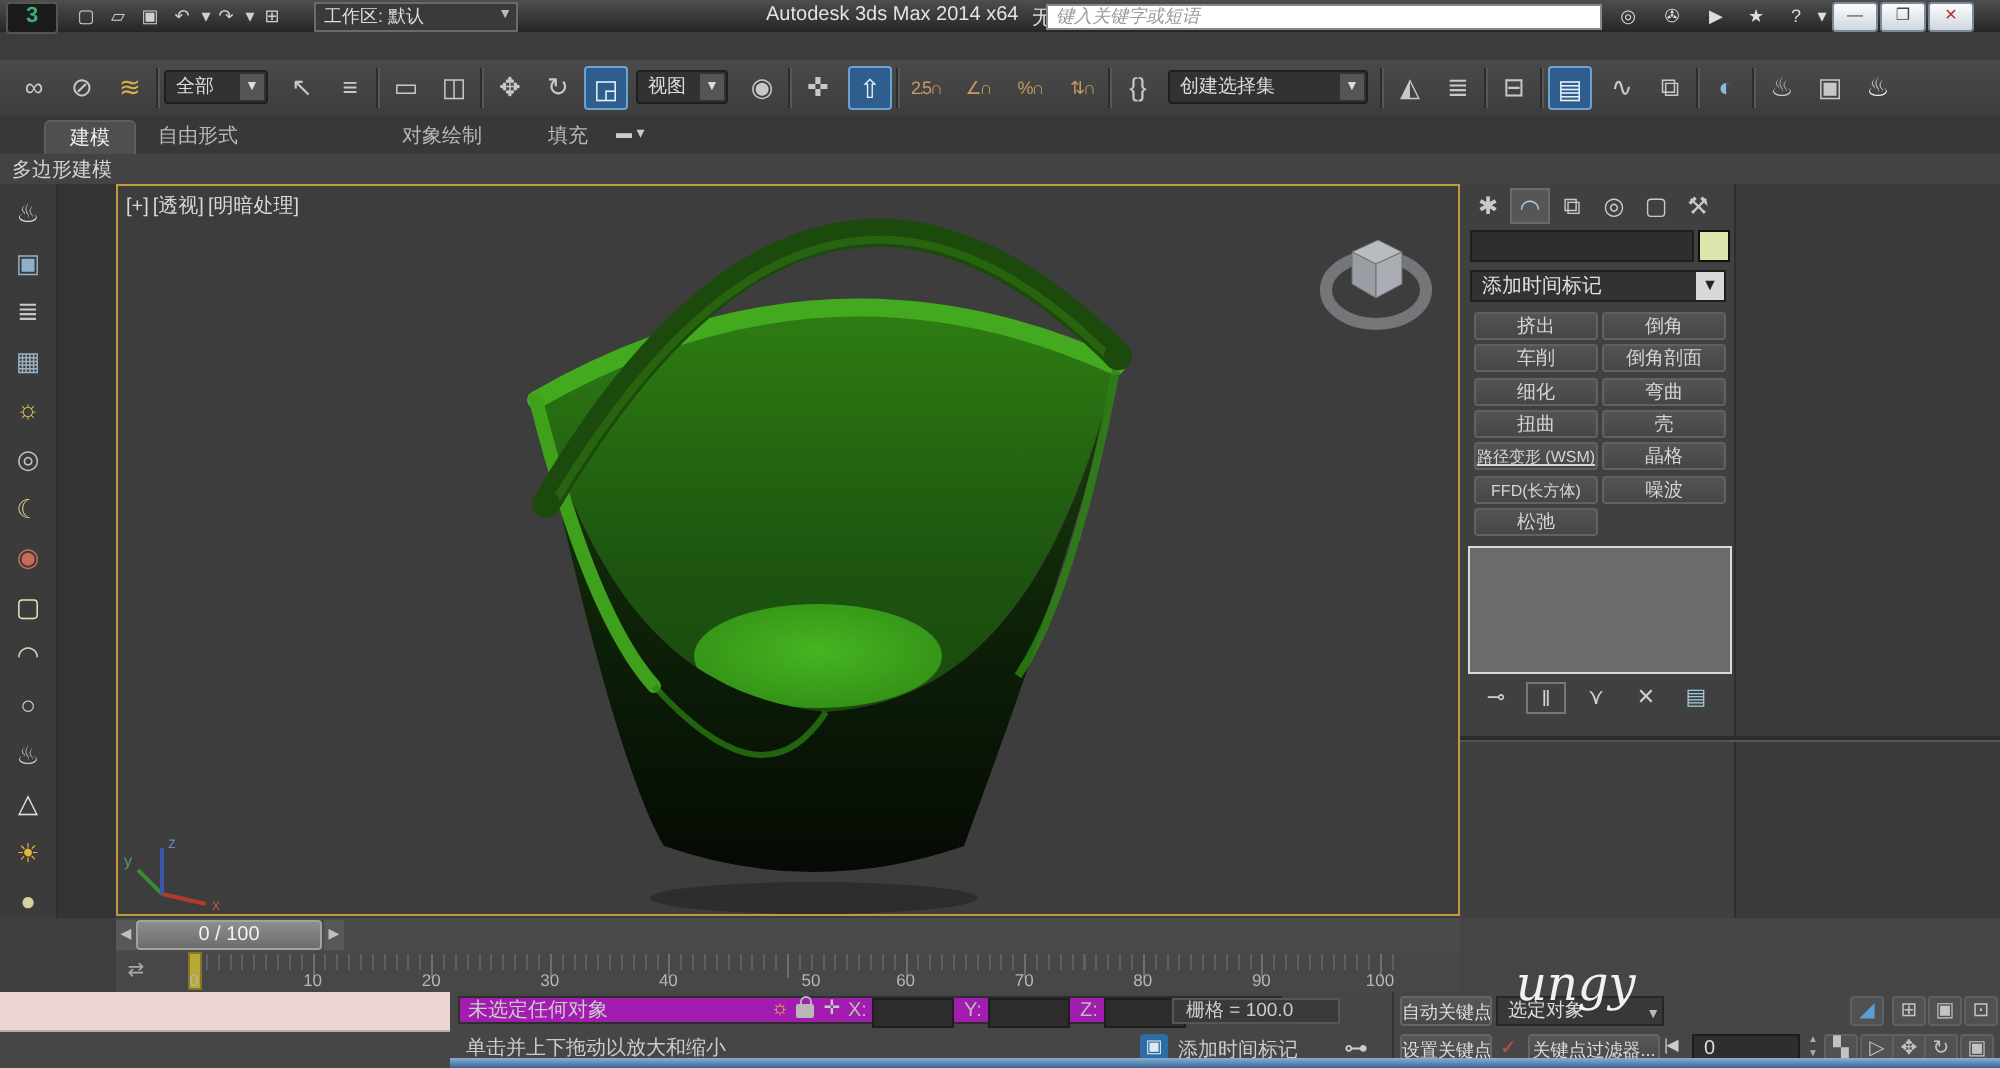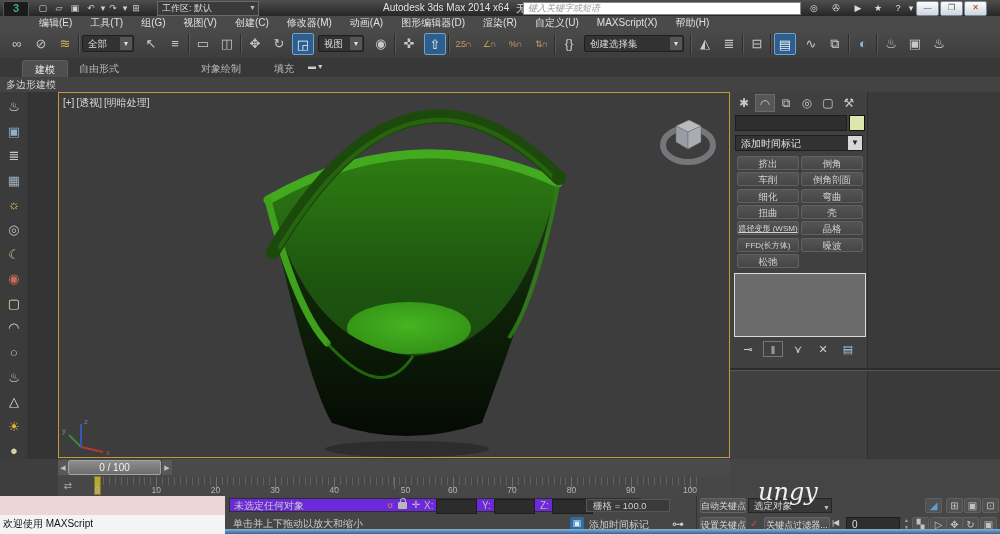--- a/index.html
+++ b/index.html
@@ -81,21 +81,21 @@
   .ticklabel{top:9px;width:24px;font-size:8.5px;color:#b5b5b5;text-align:center;}
   #framemarker{left:36px;top:0px;width:7px;height:19px;background:#b9a838;border:1px solid #857722;box-sizing:border-box;}
   #trackopt{left:2px;top:2px;width:16px;height:15px;color:#a8a8a8;font-size:10px;text-align:center;line-height:15px;}
   #rightgap{left:730px;top:459px;width:270px;height:37px;background:#454545;}
   #belowleft{left:0px;top:459px;width:58px;height:37px;background:#3e3e3e;}
   
   #statusbar{left:0;top:496px;width:1000px;height:38px;background:#464646;}
   #listener1{left:0;top:0;width:225px;height:19px;background:#ecd6d6;border-bottom:1px solid #c4a8a8;}
   #listener2{left:0;top:19px;width:225px;height:19px;background:#f4f4f4;color:#111;font-size:10px;line-height:18px;
              padding-left:3px;box-sizing:border-box;overflow:hidden;white-space:nowrap;}
-  #statusfield{left:229px;top:2px;width:412px;height:14px;background:#6d28d9;border:1px solid #2d2d2d;
+  #statusfield{left:229px;top:2px;width:412px;height:14px;background:#a21caf;border:1px solid #2d2d2d;
                font-size:10px;color:#ccc;line-height:13px;padding-left:4px;box-sizing:border-box;}
   #promptline{left:233px;top:21px;font-size:10px;color:#ccc;}
   .st-ic{top:3px;width:12px;height:12px;font-size:10px;line-height:12px;text-align:center;color:#c8c8c8;}
   #padlock{left:398px;top:6px;width:9px;height:7px;background:#b8b8b8;border-radius:1px;}
   #padlock:before{content:"";position:absolute;left:1.5px;top:-4px;width:4px;height:4px;border:1.5px solid #b8b8b8;
                   border-bottom:none;border-radius:3px 3px 0 0;}
   .xyz-label{top:4px;font-size:10px;color:#bbb;}
   .xyz-field{top:3px;width:39px;height:13px;background:#2c2c2c;border:1px solid #1e1e1e;}
   #gridfield{left:586px;top:3px;width:84px;height:13px;background:#3a3a3a;border:1px solid #565656;
              font-size:9.5px;color:#ccc;line-height:12px;padding-left:6px;box-sizing:border-box;}
@@ -129,34 +129,20 @@
     <div id="applogo" class="abs">3</div>
     <div id="workspace-dd" class="abs">
       <span>工作区: 默认</span>
       <span class="arr">▼</span>
     </div>
     <div id="titletext" class="abs">Autodesk 3ds Max  2014 x64</div>
     <div id="titledoc" class="abs">无标题</div>
     <div id="searchbox" class="abs">键入关键字或短语</div>
   </div>
 
-  <div id="menubar" class="abs">
-      <div class="menu-item">编辑(E)</div>
-      <div class="menu-item">工具(T)</div>
-      <div class="menu-item">组(G)</div>
-      <div class="menu-item">视图(V)</div>
-      <div class="menu-item">创建(C)</div>
-      <div class="menu-item">修改器(M)</div>
-      <div class="menu-item">动画(A)</div>
-      <div class="menu-item">图形编辑器(D)</div>
-      <div class="menu-item">渲染(R)</div>
-      <div class="menu-item">自定义(U)</div>
-      <div class="menu-item">MAXScript(X)</div>
-      <div class="menu-item">帮助(H)</div>
-    </div>
 
   <div id="toolbar" class="abs">
       <div class="tb-ic abs" style="left: 6px;">∞</div>
       <div class="tb-ic abs" style="left: 30px;">⊘</div>
       <div class="tb-ic abs" style="left: 54px; color: rgb(210, 180, 74);">≋</div>
       <div class="tb-sep abs" style="left: 78px;"></div>
       <div class="tb-dd abs" style="left: 82px; width: 52px;">全部<div class="arr">▼</div></div>
       <div class="tb-ic abs" style="left: 140px;">↖</div>
       <div class="tb-ic abs" style="left: 164px;">≡</div>
       <div class="tb-sep abs" style="left: 188px;"></div>
@@ -356,21 +342,20 @@
         <div class="ticklabel abs" style="left: 442.1px;">70</div>
         <div class="ticklabel abs" style="left: 501.4px;">80</div>
         <div class="ticklabel abs" style="left: 560.7px;">90</div>
         <div class="ticklabel abs" style="left: 620px;">100</div>
       </div>
   </div>
   <div id="rightgap" class="abs"></div>
 
   <div id="statusbar" class="abs">
     <div id="listener1" class="abs"></div>
-    <div id="listener2" class="abs">欢迎使用 MAXScript</div>
     <div id="statusfield" class="abs">未选定任何对象</div>
     <div id="promptline" class="abs">单击并上下拖动以放大和缩小</div>
     <div class="st-ic abs" style="left:384px;color:#e0c040;">☼</div>
     <div id="padlock" class="abs"></div>
     <div class="st-ic abs" style="left:410px;">✛</div>
     <div class="xyz-label abs" style="left:424px;">X:</div>
     <div class="xyz-field abs" style="left:436px;"></div>
     <div class="xyz-label abs" style="left:482px;">Y:</div>
     <div class="xyz-field abs" style="left:494px;"></div>
     <div class="xyz-label abs" style="left:540px;">Z:</div>

